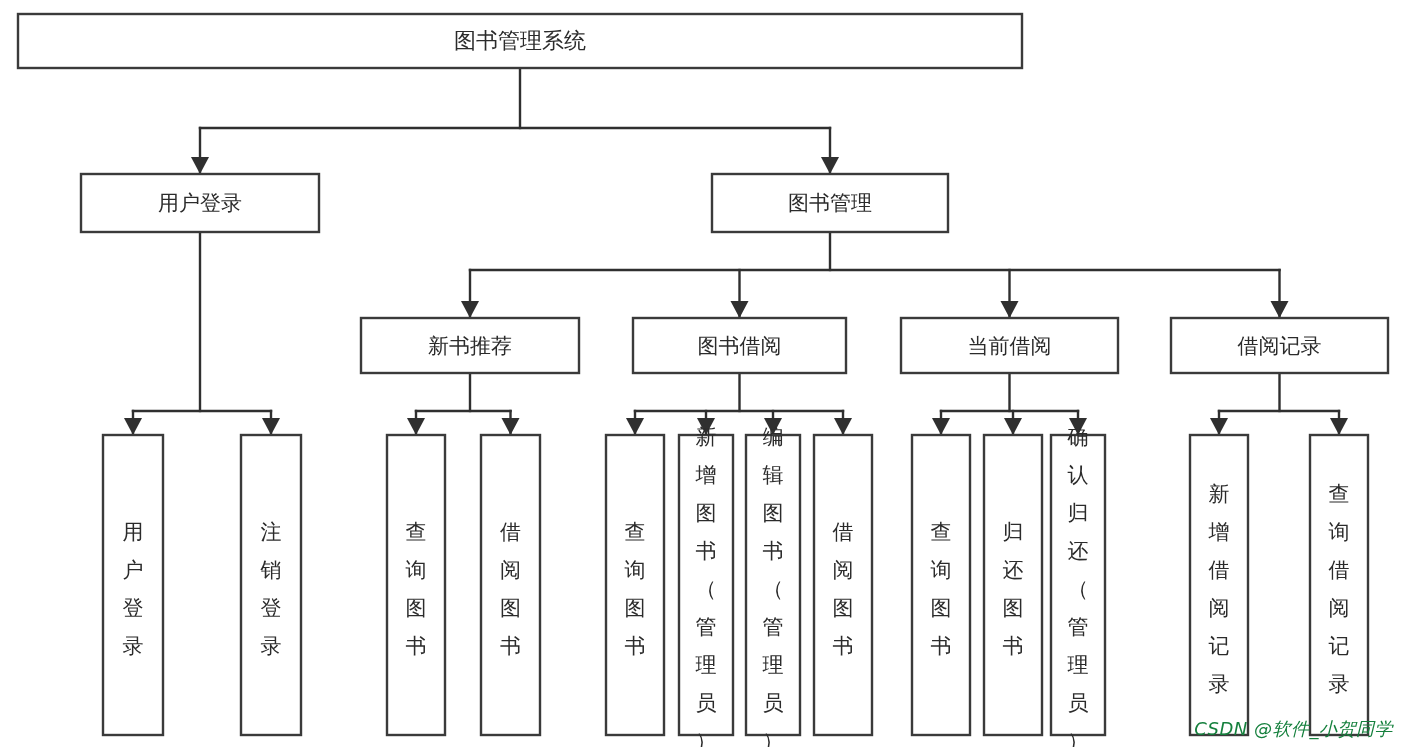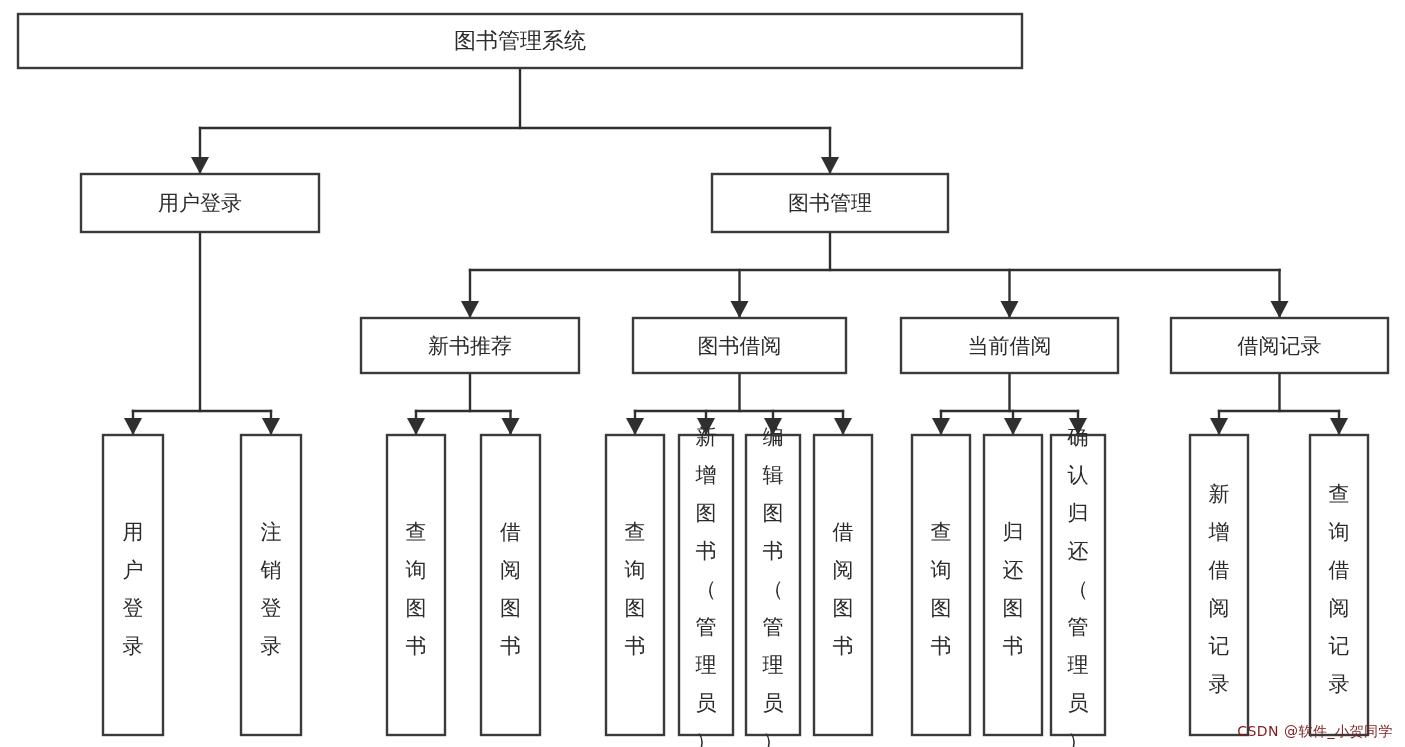--- a/index.html
+++ b/index.html
@@ -55,24 +55,25 @@
   }
   .arrow-head {
     fill: #2f2f2f;
     stroke: none;
   }
   .watermark {
     position: absolute;
     right: 12px;
     bottom: 6px;
     font-family: "DejaVu Sans", "Liberation Sans", sans-serif;
-    font-size: 14px;
-    color: #7f1d1d;
+    font-size: 18px;
+    color: #15803d;
     white-space: nowrap;
     letter-spacing: 0.5px;
+    font-style: italic;
   }
 </style>
 </head>
 <body>
 
 <div id="chart-root">
   <svg class="flow" viewBox="0 0 1405 747" xmlns="http://www.w3.org/2000/svg">
     <g id="connectors">
         <line x1="520" y1="68" x2="520" y2="128" class="conn"></line>
         <line x1="200" y1="128" x2="830" y2="128" class="conn"></line>

